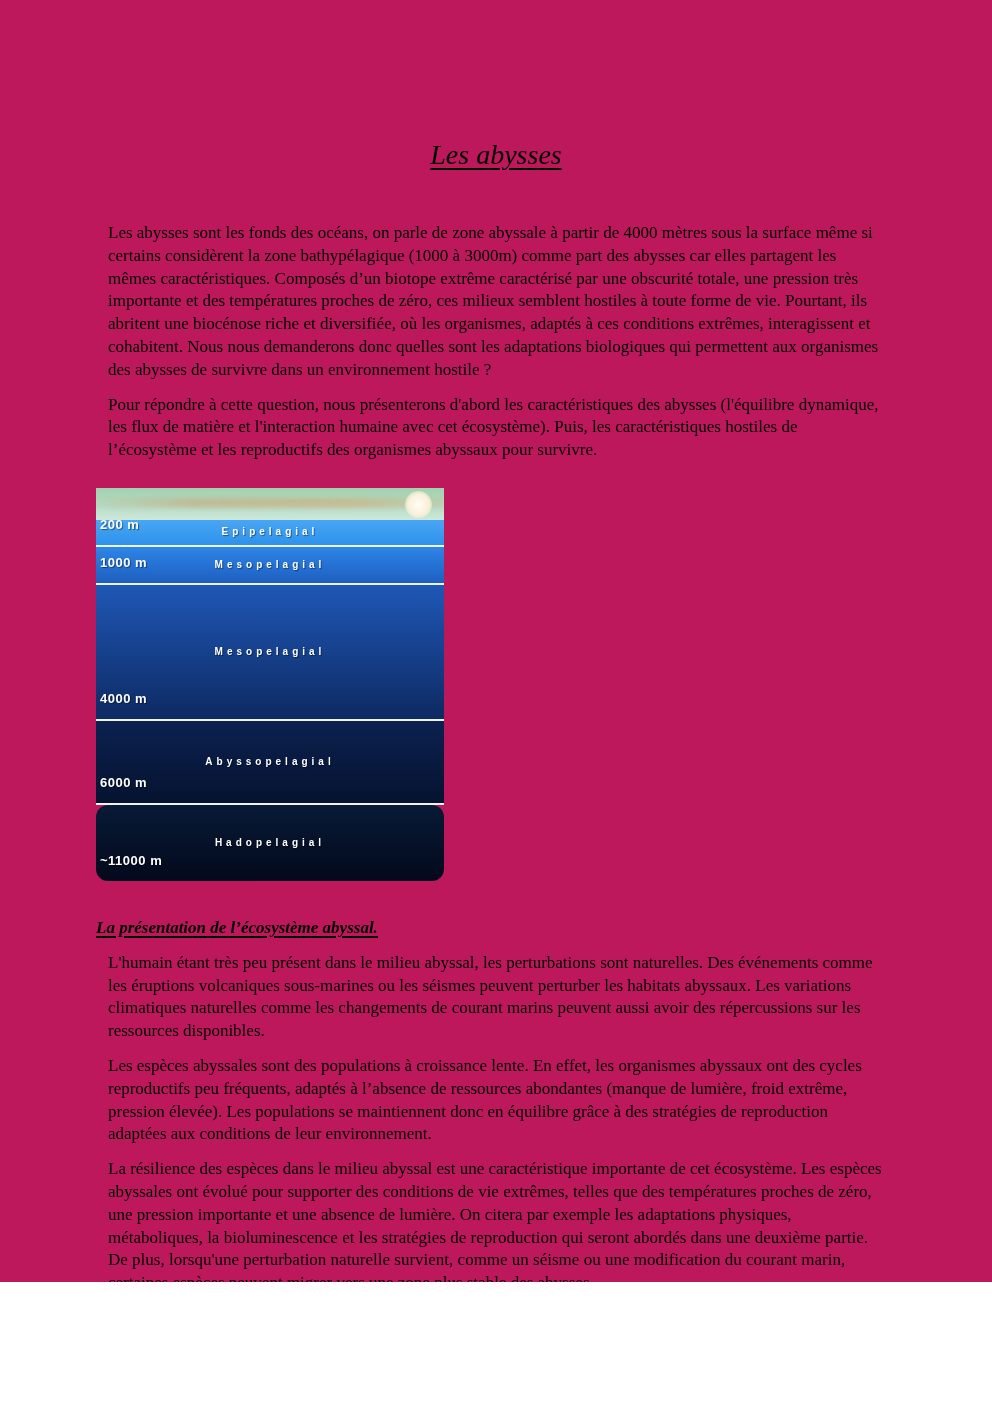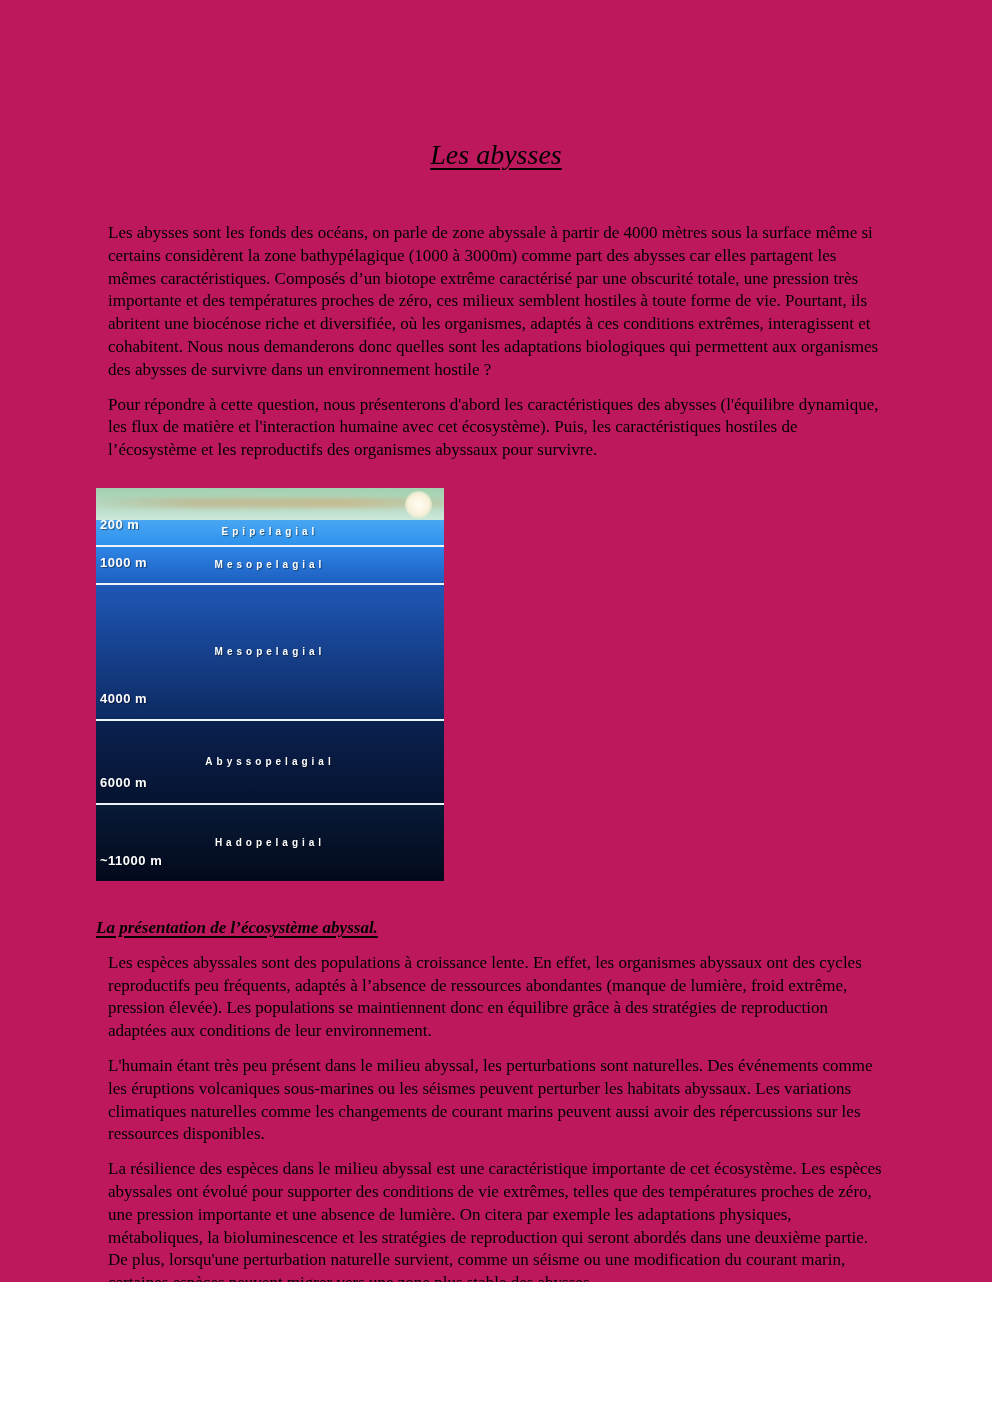--- a/index.html
+++ b/index.html
@@ -59,21 +59,21 @@
     display: flex;
     align-items: center;
     justify-content: center;
     box-sizing: border-box;
     border-bottom: 2px solid #eef4f8;
   }
   .zone-0 { height: 27px; background: linear-gradient(180deg, #49a6f3, #2d92ec); }
   .zone-1 { height: 38px; background: linear-gradient(180deg, #2e85e6, #1d5fc0); }
   .zone-2 { height: 136px; background: linear-gradient(180deg, #1f57b6, #0d2a62); }
   .zone-3 { height: 84px; background: linear-gradient(180deg, #0b2150, #061330); }
-  .zone-4 { height: 76px; background: linear-gradient(180deg, #081a36, #03091c); border-bottom: none; }
+  .zone-4 { height: 76px; background: linear-gradient(180deg, #081a36, #03091c); border-bottom: none; border-radius: 12px; }
   .zone-label {
     color: #ffffff;
     font-weight: bold;
     font-size: 10px;
     letter-spacing: 4px;
     text-shadow: 1px 1px 1px rgba(0,0,0,0.45);
     white-space: nowrap;
   }
   .zone-depth {
     position: absolute;
@@ -136,18 +136,18 @@
 
     <div class="zone zone-4" style="background: linear-gradient(rgb(8, 26, 54), rgb(3, 9, 28));">
       <span class="zone-label">Hadopelagial</span>
       <span class="zone-depth">~11000 m</span>
     </div>
   </div>
 
   <h2 class="section-heading">La présentation de l’écosystème abyssal.</h2>
 
   <div class="body-text">
+    <p>L'humain étant très peu présent dans le milieu abyssal, les perturbations sont naturelles. Des événements comme les éruptions volcaniques sous-marines ou les séismes peuvent perturber les habitats abyssaux. Les variations climatiques naturelles comme les changements de courant marins peuvent aussi avoir des répercussions sur les ressources disponibles.</p>
     <p>Les espèces abyssales sont des populations à croissance lente. En effet, les organismes abyssaux ont des cycles reproductifs peu fréquents, adaptés à l’absence de ressources abondantes (manque de lumière, froid extrême, pression élevée). Les populations se maintiennent donc en équilibre grâce à des stratégies de reproduction adaptées aux conditions de leur environnement.</p>
-    <p>L'humain étant très peu présent dans le milieu abyssal, les perturbations sont naturelles. Des événements comme les éruptions volcaniques sous-marines ou les séismes peuvent perturber les habitats abyssaux. Les variations climatiques naturelles comme les changements de courant marins peuvent aussi avoir des répercussions sur les ressources disponibles.</p>
     <p>La résilience des espèces dans le milieu abyssal est une caractéristique importante de cet écosystème. Les espèces abyssales ont évolué pour supporter des conditions de vie extrêmes, telles que des températures proches de zéro, une pression importante et une absence de lumière. On citera par exemple les adaptations physiques, métaboliques, la bioluminescence et les stratégies de reproduction qui seront abordés dans une deuxième partie. De plus, lorsqu'une perturbation naturelle survient, comme un séisme ou une modification du courant marin, certaines espèces peuvent migrer vers une zone plus stable des abysses.</p>
   </div>
 
 </div>
 
 </body></html>

